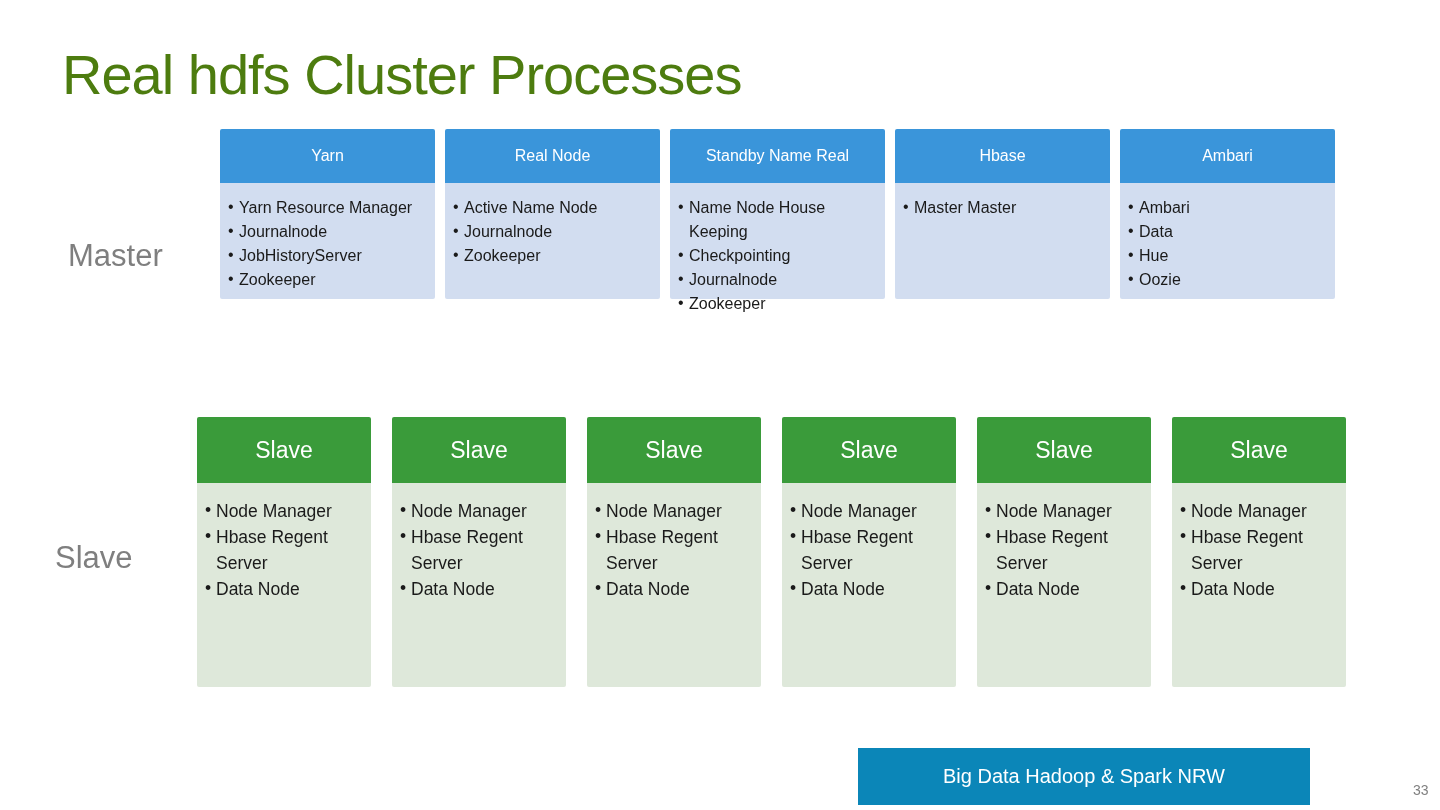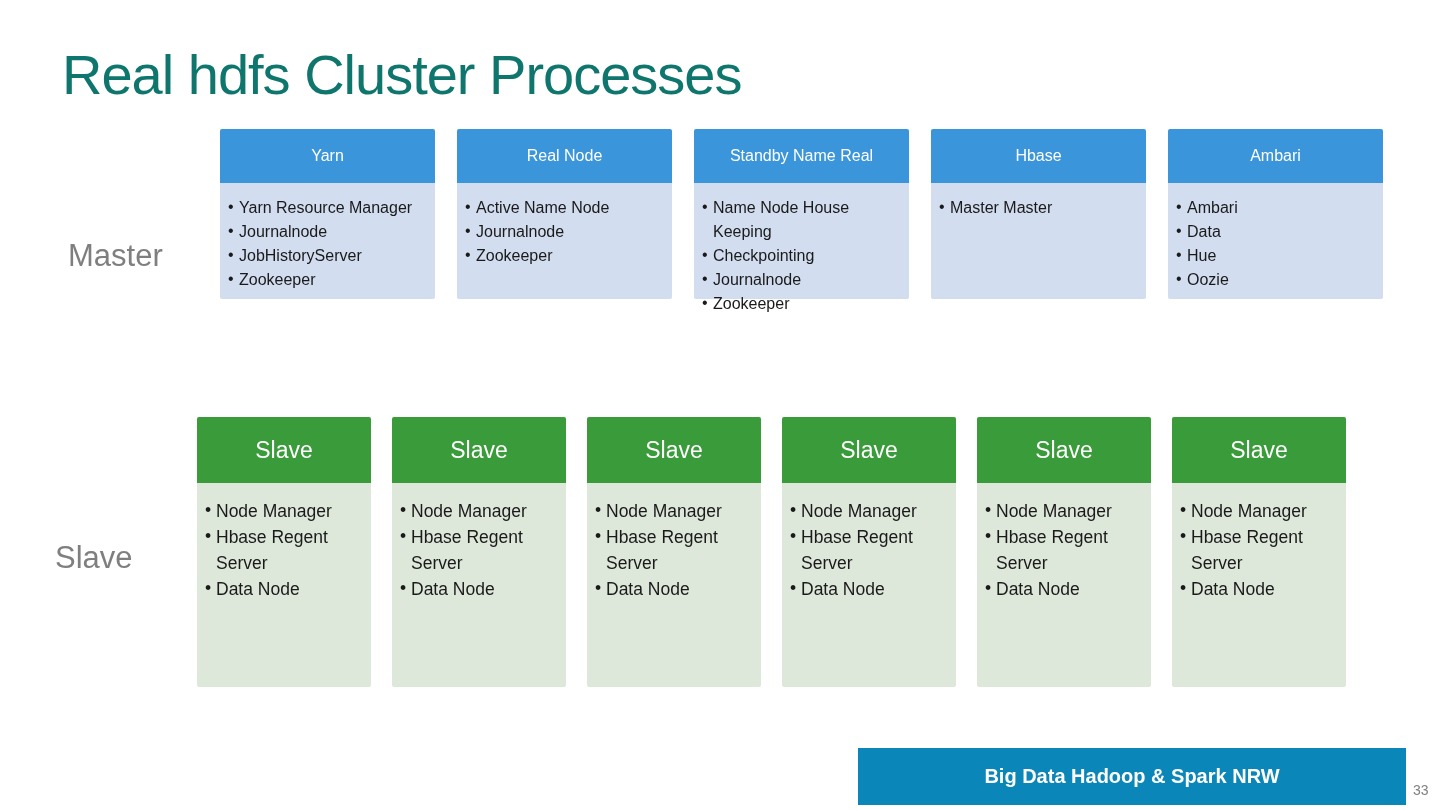--- a/index.html
+++ b/index.html
@@ -13,39 +13,39 @@
     background: #ffffff;
     overflow: hidden;
   }
 
   .slide-title {
     position: absolute;
     left: 62px;
     top: 42px;
     font-size: 56px;
     font-weight: 400;
-    color: #0f766e;
+    color: #4d7c0f;
     letter-spacing: -1px;
     white-space: nowrap;
   }
 
   .row-label {
     position: absolute;
     font-size: 31px;
     color: #7f7f7f;
     white-space: nowrap;
   }
   .row-label.master { left: 68px; top: 238px; }
   .row-label.slave  { left: 55px; top: 540px; }
 
   .box-row {
     position: absolute;
     display: flex;
   }
-  .box-row.master-row { left: 220px; top: 129px; gap: 22px; }
+  .box-row.master-row { left: 220px; top: 129px; gap: 10px; }
   .box-row.slave-row  { left: 197px; top: 417px; gap: 21px; }
 
   .node-box { display: flex; flex-direction: column; }
   .master-row .node-box { width: 215px; }
   .slave-row  .node-box { width: 174px; }
 
   .node-header {
     display: flex;
     align-items: center;
     justify-content: center;
@@ -90,25 +90,25 @@
     left: 0;
     top: -1px;
   }
   .master-row .node-body li { font-size: 16px; line-height: 24px; }
   .slave-row  .node-body li { font-size: 17.5px; line-height: 26px; }
 
   .footer-banner {
     position: absolute;
     left: 858px;
     top: 748px;
-    width: 548px;
+    width: 452px;
     height: 57px;
     background: #0b86b8;
     color: #ffffff;
-    font-weight: bold;
+    font-weight: normal;
     font-size: 20px;
     display: flex;
     align-items: center;
     justify-content: center;
   }
 
   .page-number {
     position: absolute;
     left: 1413px;
     top: 782px;

